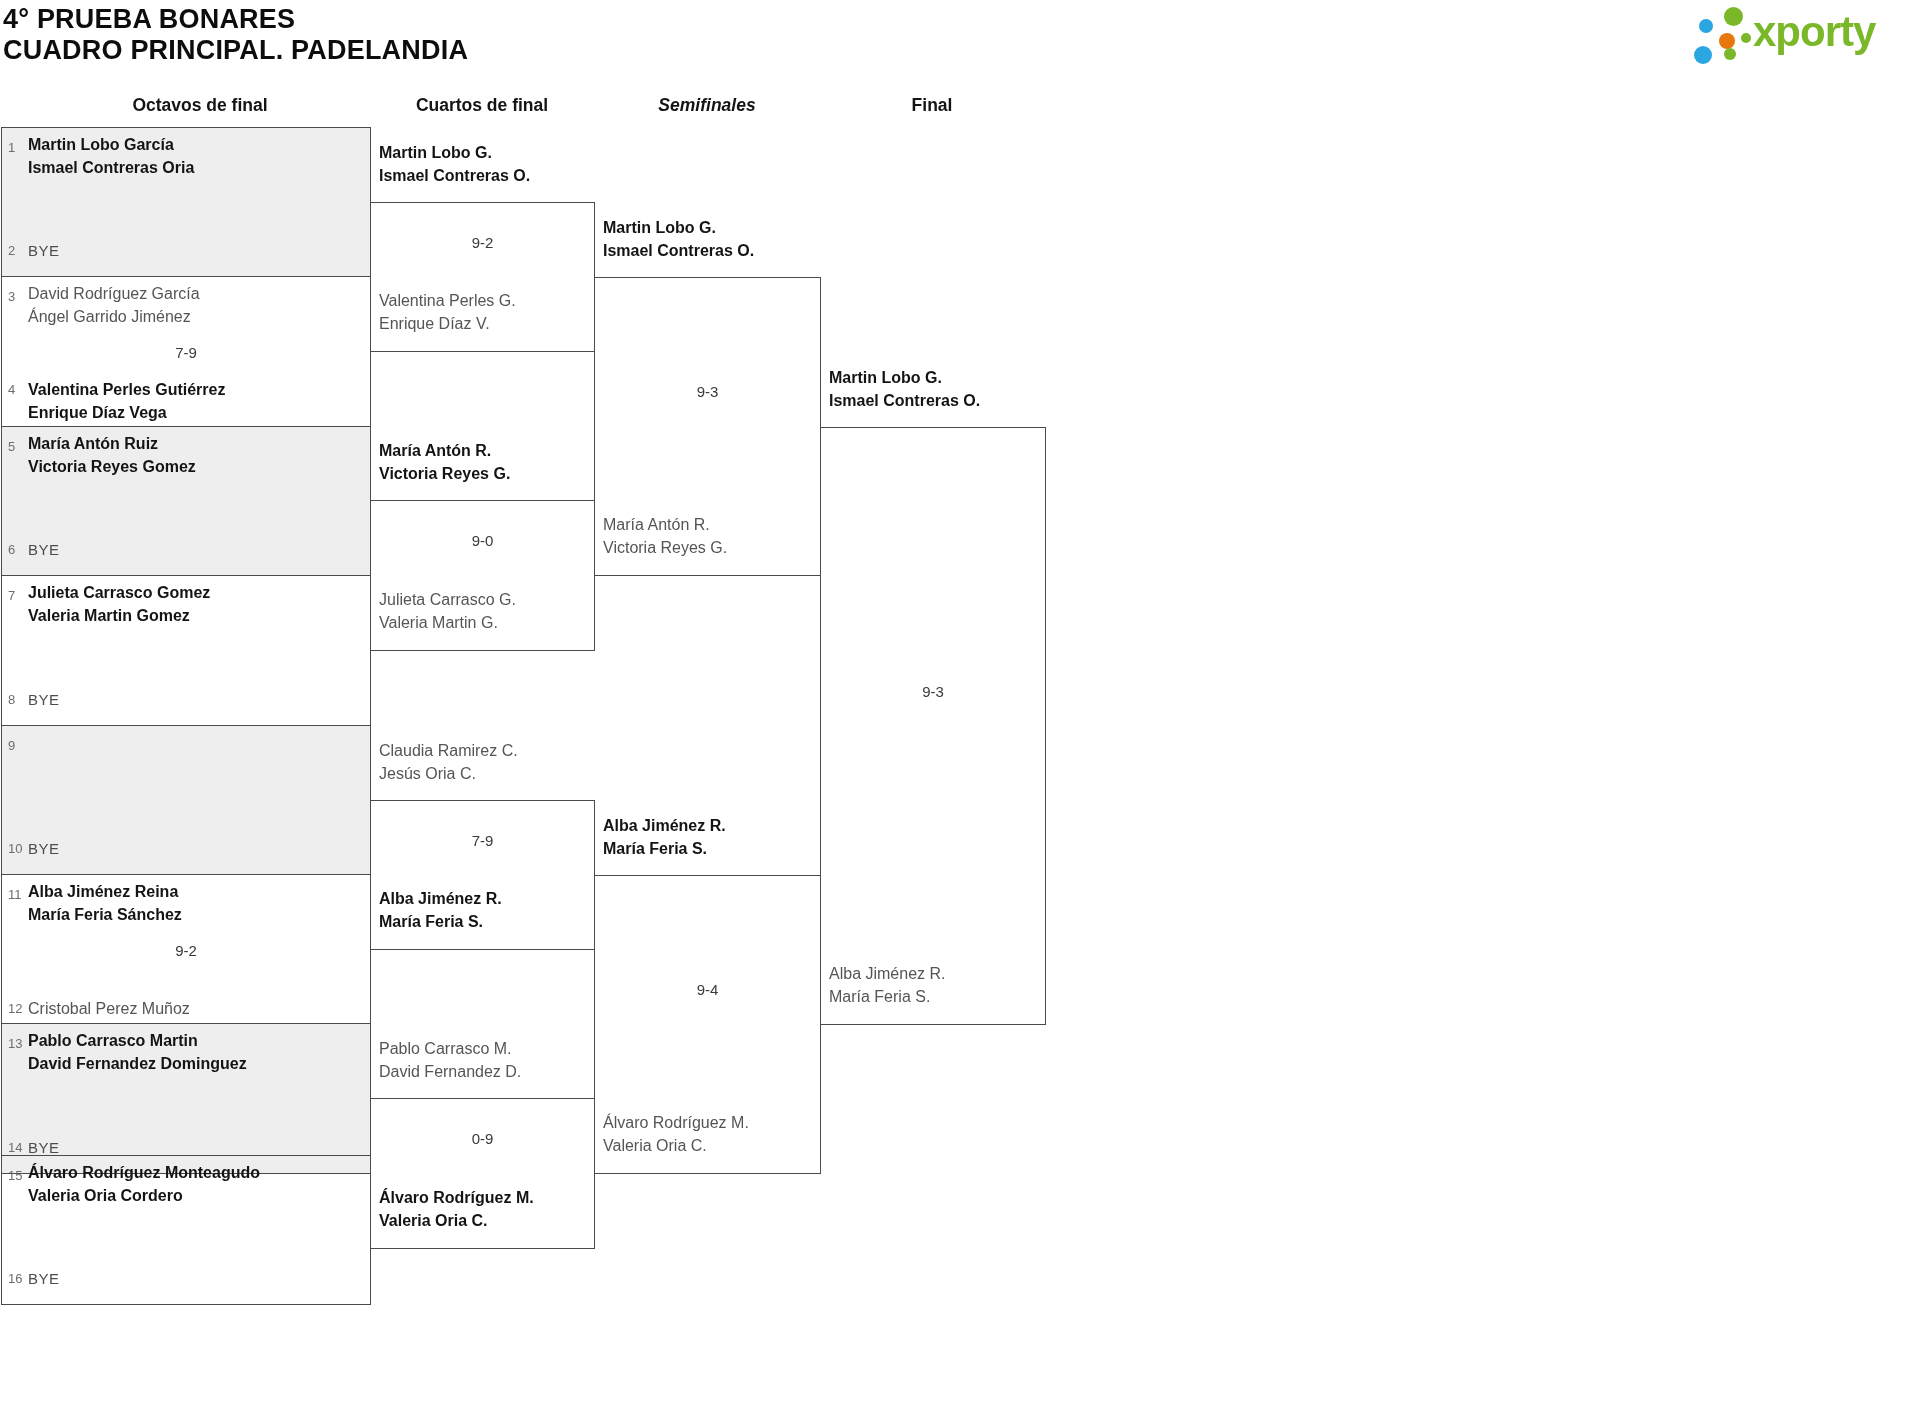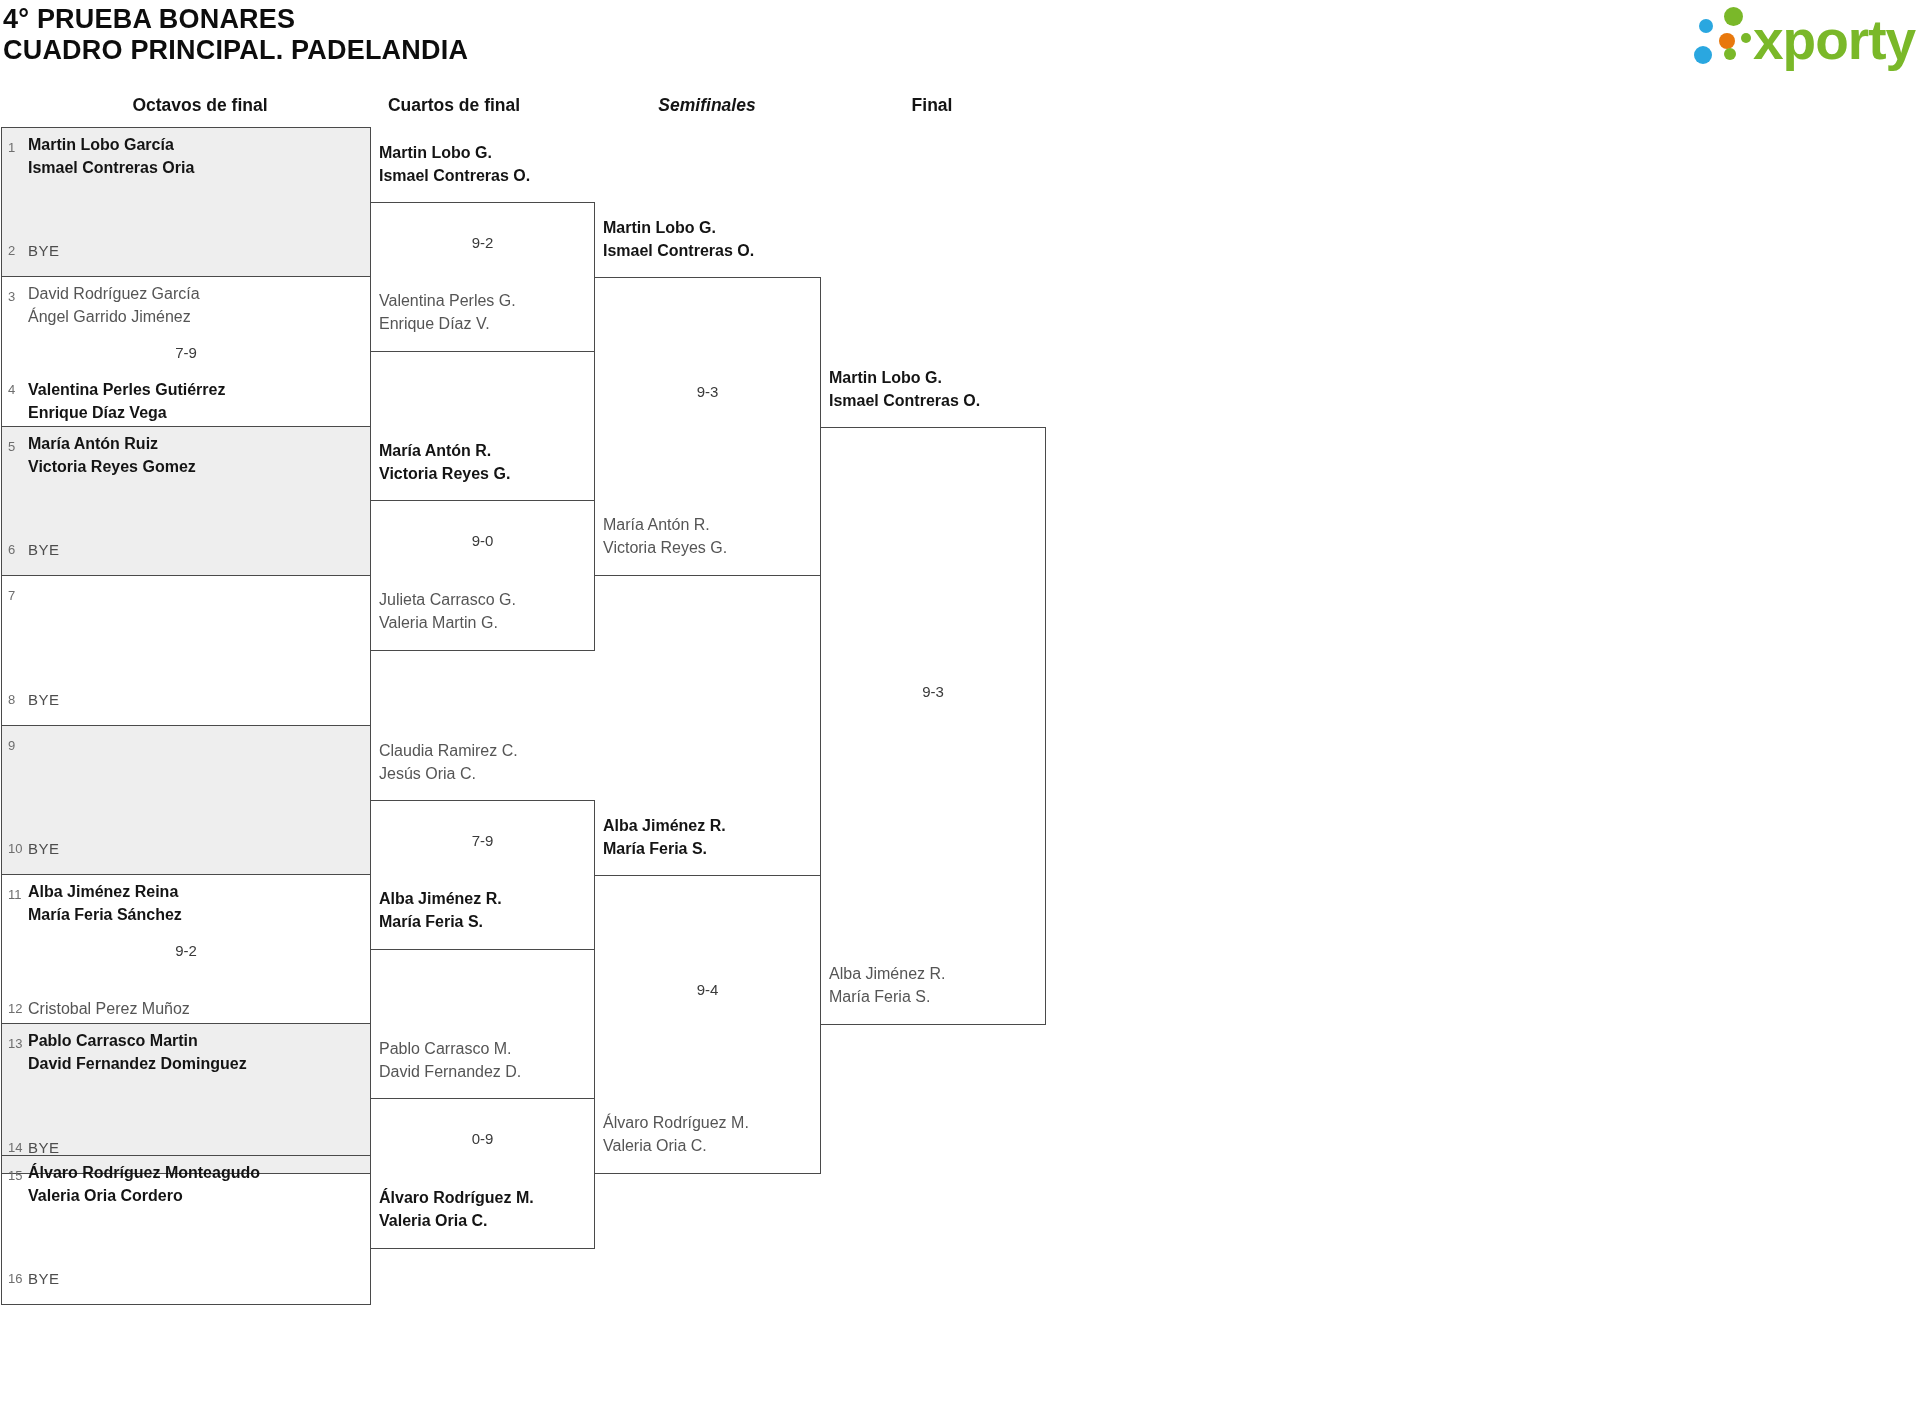--- a/index.html
+++ b/index.html
@@ -8,21 +8,21 @@
 
   .title{position:absolute;left:3px;top:4px;font-size:27px;line-height:31px;
          font-weight:700;color:#0d0d0d;letter-spacing:0.2px;}
 
   
   .logo{position:absolute;left:1690px;top:2px;width:230px;height:66px;}
   .dot{position:absolute;border-radius:50%;}
   .dot-green{background:#7ab829;}
   .dot-blue{background:#2aa7e0;}
   .dot-orange{background:#e8780d;}
-  .logo-text{position:absolute;left:63px;top:6px;font-size:55px;font-weight:700;
+  .logo-text{position:absolute;left:63px;top:6px;font-size:42px;font-weight:700;
              color:#7ab829;letter-spacing:-1px;}
 
   .col-h{position:absolute;top:95px;transform:translateX(-50%);
          font-size:17.5px;font-weight:700;color:#141414;white-space:nowrap;}
 
   .box{position:absolute;border:1px solid #4a4a4a;box-sizing:border-box;}
   .r1{left:1px;width:370px;}
   .qf{left:370px;width:225px;}
   .sf{left:594px;width:227px;}
   .fin{left:820px;width:226px;}
@@ -57,21 +57,21 @@
   <span class="dot dot-blue" style="left:9px;top:17px;width:14px;height:14px;"></span>
   <span class="dot dot-green" style="left:34px;top:5px;width:19px;height:19px;"></span>
   <span class="dot dot-orange" style="left:29px;top:31px;width:16px;height:16px;"></span>
   <span class="dot dot-green" style="left:51px;top:31px;width:10px;height:10px;"></span>
   <span class="dot dot-blue" style="left:4px;top:44px;width:18px;height:18px;"></span>
   <span class="dot dot-green" style="left:34px;top:46px;width:12px;height:12px;"></span>
   <span class="logo-text">xporty</span>
 </div>
 
 <div class="col-h" style="left:200px;">Octavos de final</div>
-<div class="col-h" style="left:454px;">Cuartos de final</div>
+<div class="col-h" style="left:482px;">Cuartos de final</div>
 <div class="col-h" style="left:707px;font-style:italic;">Semifinales</div>
 <div class="col-h" style="left:932px;">Final</div>
 
 <div class="box r1 greybg" style="top:127px;height:150px;">
   <div class="seed" style="top:8px;">1</div>
   <div class="team t-top win">
     <div>Martin Lobo García</div>
     <div>Ismael Contreras Oria</div>
   </div>
   <div class="seed" style="bottom:14px;">2</div>
@@ -97,20 +97,24 @@
   <div class="team t-top win">
     <div>María Antón Ruiz</div>
     <div>Victoria Reyes Gomez</div>
   </div>
   <div class="seed" style="bottom:14px;">6</div>
   <div class="bye" style="bottom:14px;">BYE</div>
 </div>
 
 <div class="box r1" style="top:575px;height:151px;">
   <div class="seed" style="top:8px;">7</div>
+  <div class="team t-top win">
+    <div>Julieta Carrasco Gomez</div>
+    <div>Valeria Martin Gomez</div>
+  </div>
   <div class="seed" style="bottom:14px;">8</div>
   <div class="bye" style="bottom:14px;">BYE</div>
 </div>
 
 <div class="box r1 greybg" style="top:725px;height:150px;">
   <div class="seed" style="top:8px;">9</div>
   <div class="seed" style="bottom:14px;">10</div>
   <div class="bye" style="bottom:14px;">BYE</div>
 </div>
 

